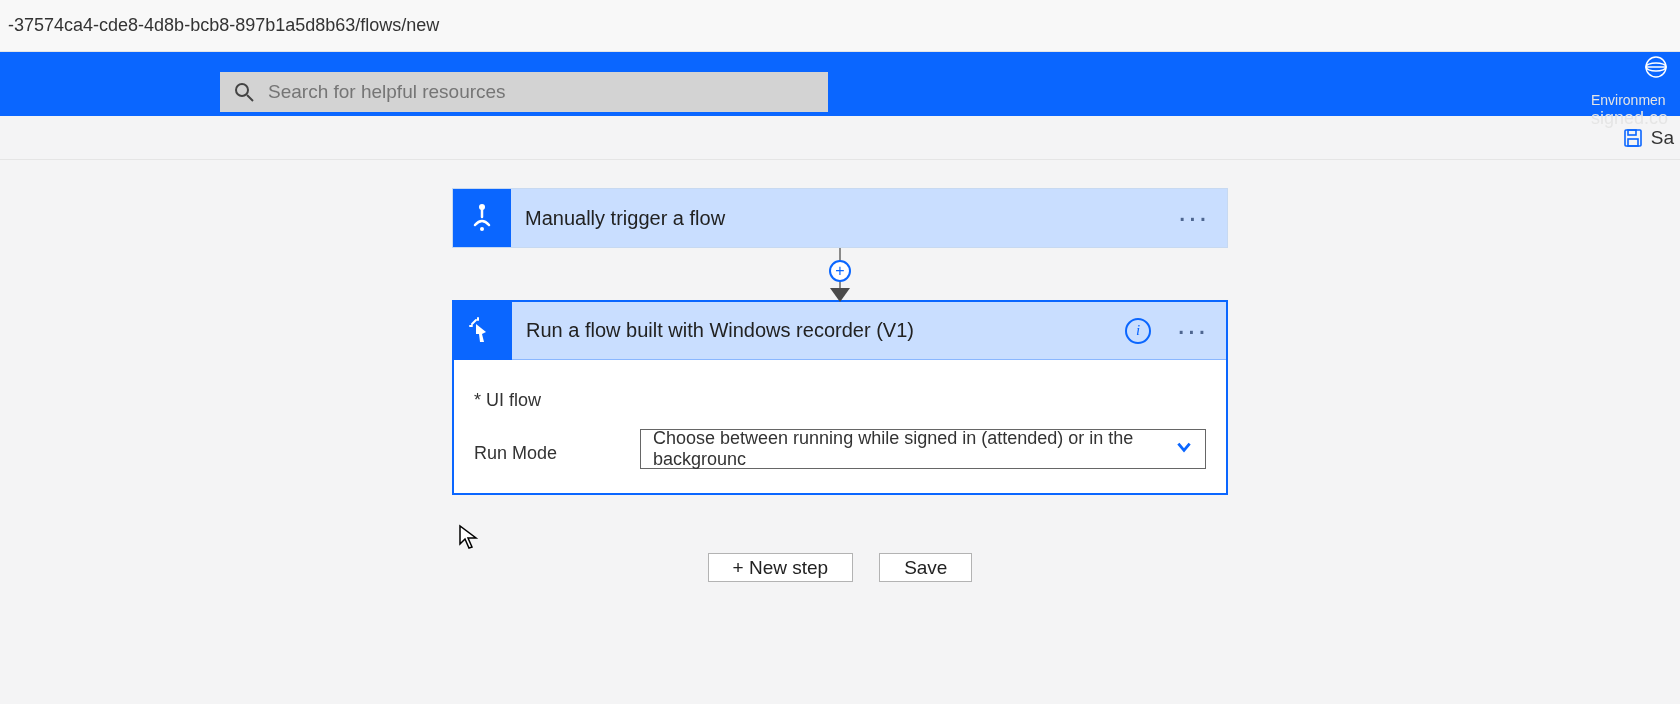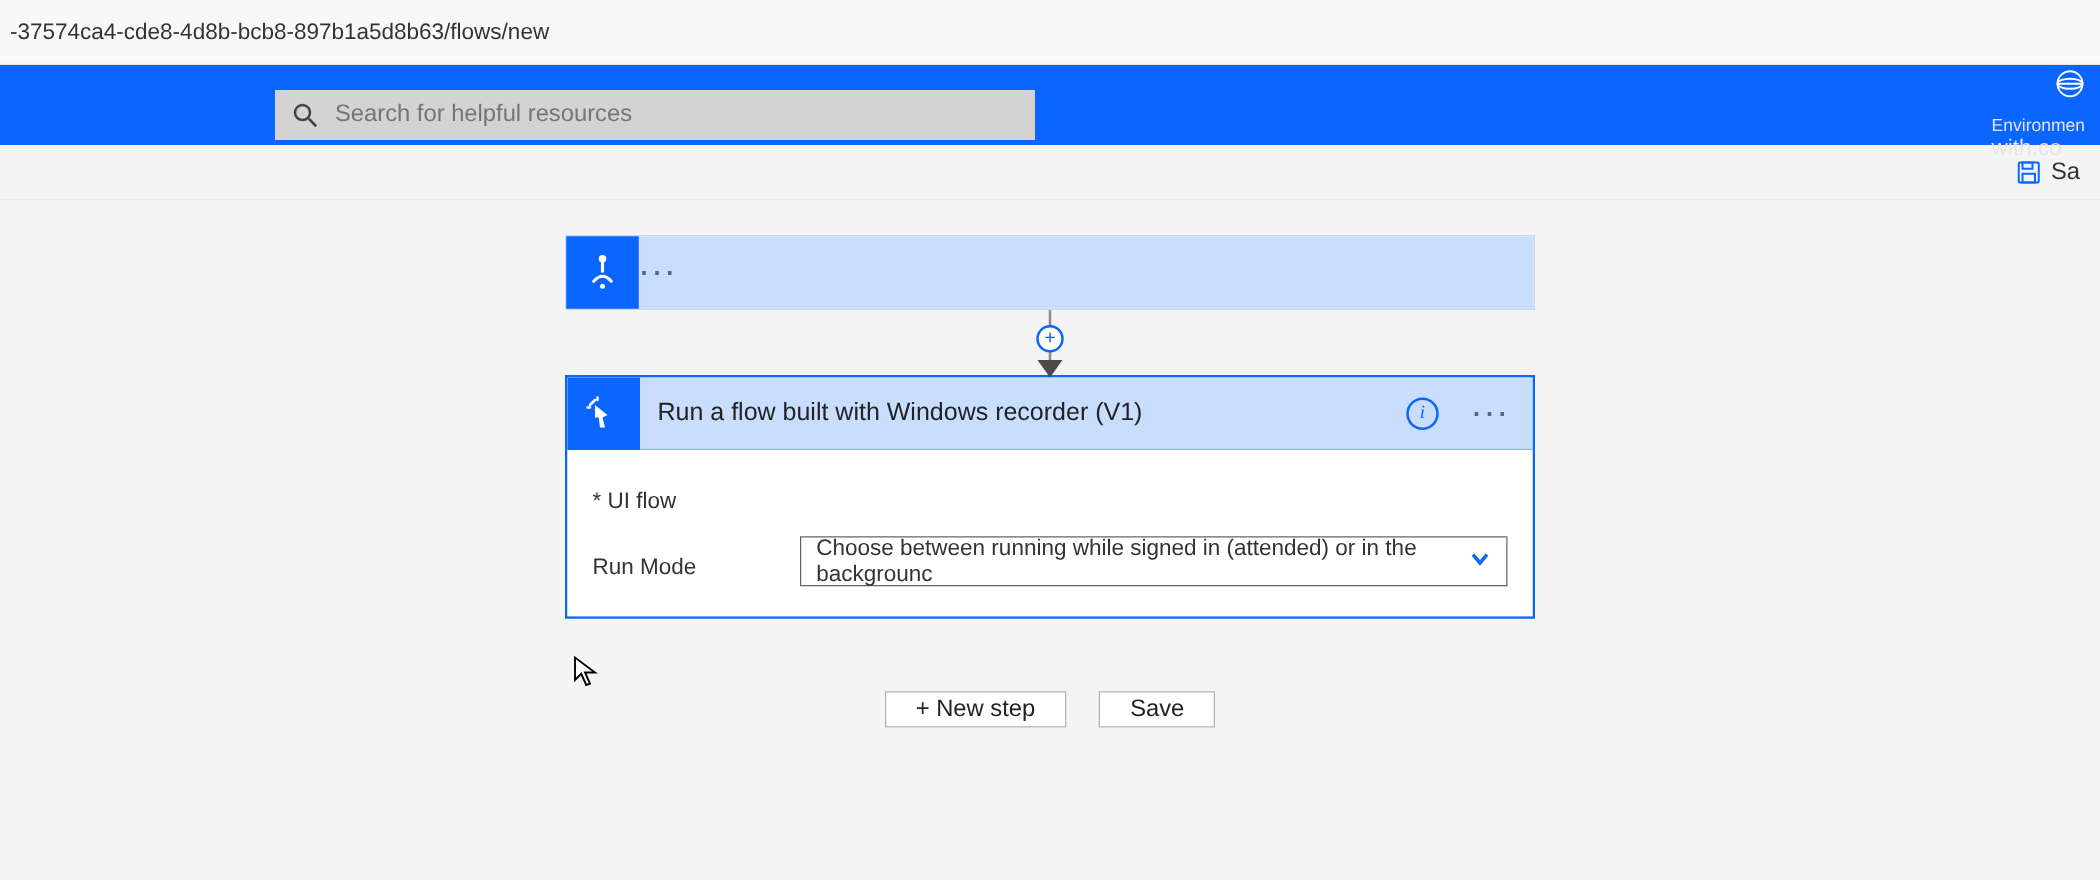--- a/index.html
+++ b/index.html
@@ -55,21 +55,21 @@
   .env-text .small { font-size: 14px; }
   .env-text .big { font-size: 18px; }
 
   .subbar {
     height: 44px;
     background: #f4f4f5;
     border-bottom: 1px solid #e5e5e5;
     display: flex;
     align-items: center;
     justify-content: flex-end;
-    padding-right: 16px;
+    padding-right: 6px;
     gap: 8px;
     color: #333;
     font-size: 19px;
   }
   .subbar .savebtn { display: flex; align-items: center; gap: 8px; cursor: pointer; }
 
   .canvas {
     background: #f4f4f5;
     height: calc(704px - 38px - 64px - 44px);
     position: relative;
@@ -268,21 +268,21 @@
     <input class="search-input" type="text" placeholder="Search for helpful resources" style="">
   </div>
   <div class="env-block">
     <svg width="24" height="24" viewBox="0 0 24 24">
         <circle cx="12" cy="12" r="10" stroke="#fff" stroke-width="1.5" fill="none"></circle>
         <ellipse cx="12" cy="12" rx="10" ry="4" stroke="#fff" stroke-width="1.5" fill="none"></ellipse>
         <line x1="2" y1="12" x2="22" y2="12" stroke="#fff" stroke-width="1.5"></line>
       </svg>
     <div class="env-text">
       <span class="small">Environmen</span>
-      <span class="big">with.co</span>
+      <span class="big">signed.co</span>
     </div>
   </div>
 </div>
 
 <div class="subbar">
   <div class="savebtn">
     <svg width="20" height="20" viewBox="0 0 20 20">
         <rect x="2" y="2" width="16" height="16" rx="1" stroke="#0a66ff" stroke-width="1.6" fill="none"></rect>
         <rect x="5" y="2" width="8" height="5" stroke="#0a66ff" stroke-width="1.6" fill="none"></rect>
         <rect x="5" y="11" width="10" height="7" stroke="#0a66ff" stroke-width="1.6" fill="none"></rect>
@@ -296,20 +296,21 @@
   <div class="card">
     <div class="card-header">
       <div class="card-iconbox">
         <svg width="30" height="30" viewBox="0 0 30 30">
             <path d="M15 4 L15 14" stroke="#fff" stroke-width="2.5" fill="none" stroke-linecap="round"></path>
             <circle cx="15" cy="4" r="3" fill="#fff"></circle>
             <path d="M8 22 Q15 14 22 22" stroke="#fff" stroke-width="2.5" fill="none" stroke-linecap="round"></path>
             <circle cx="15" cy="26" r="2" fill="#fff"></circle>
           </svg>
       </div>
+      <div class="card-title">Manually trigger a flow</div>
       <div class="card-actions">
         <span class="dots">...</span>
       </div>
     </div>
   </div>
 
   <div class="connector">
     <div class="add-node">+</div>
     <div class="arrowhead"></div>
   </div>

